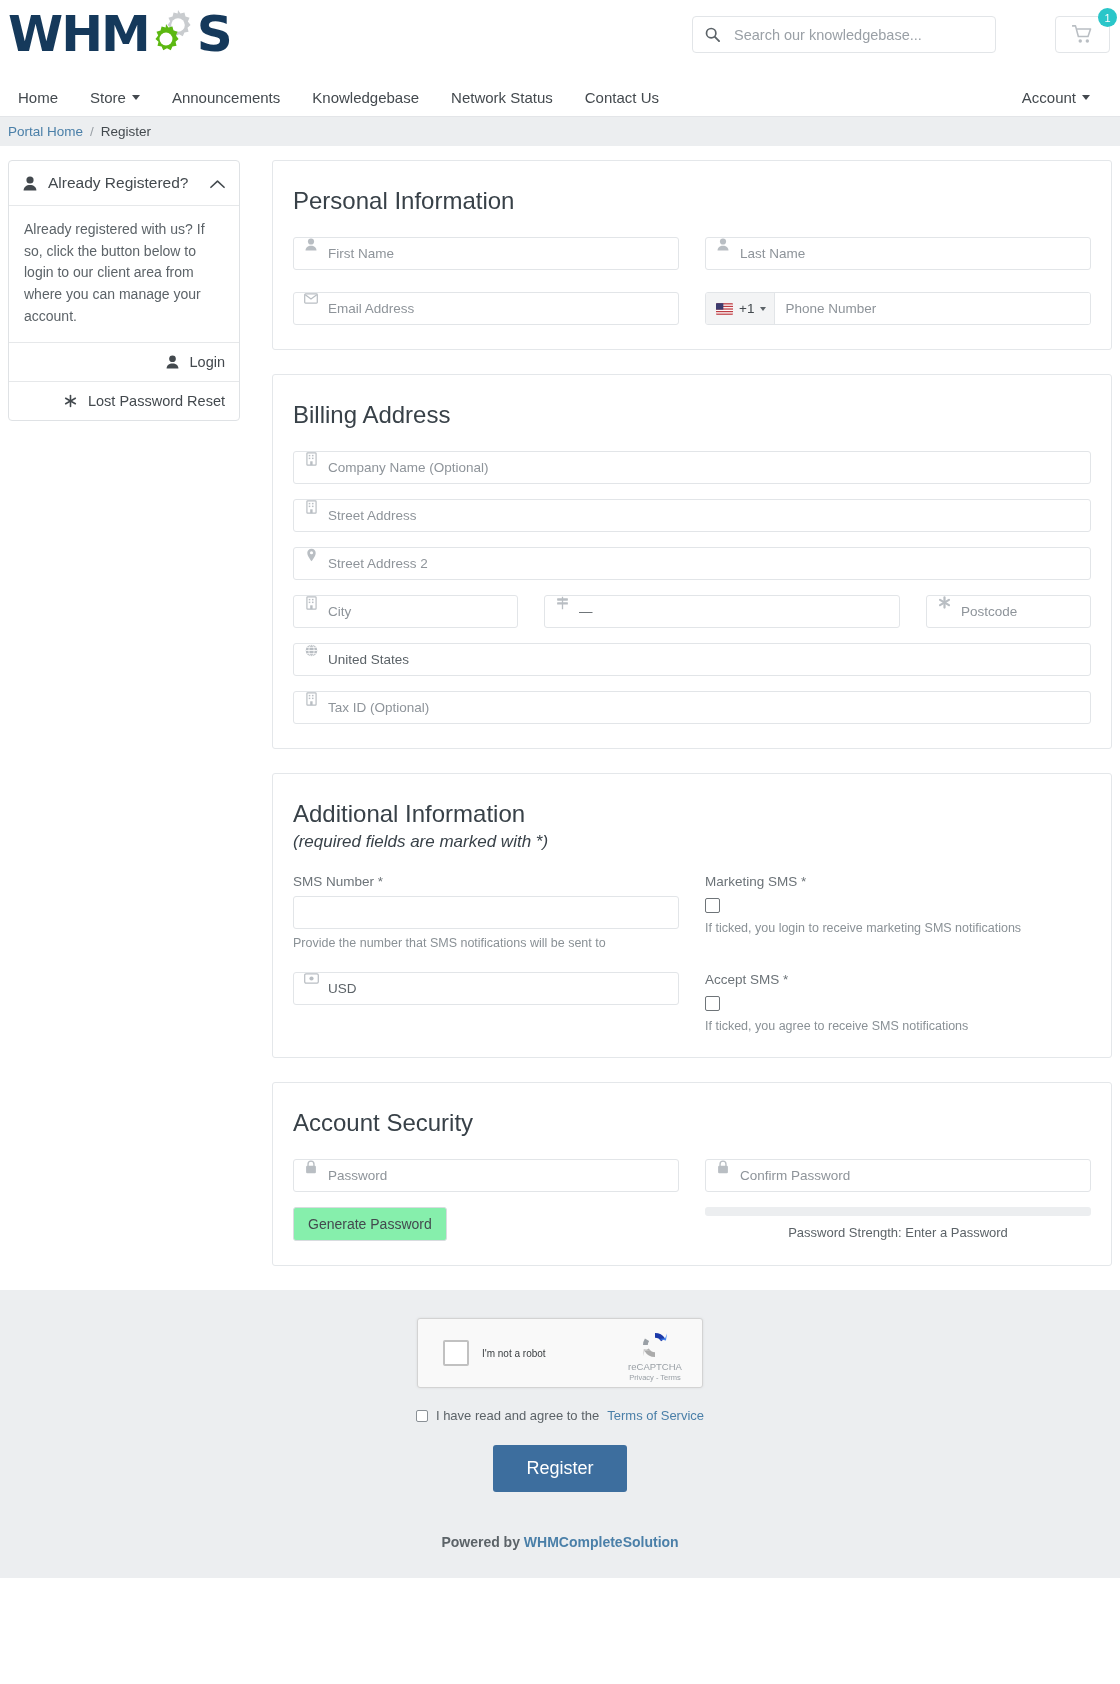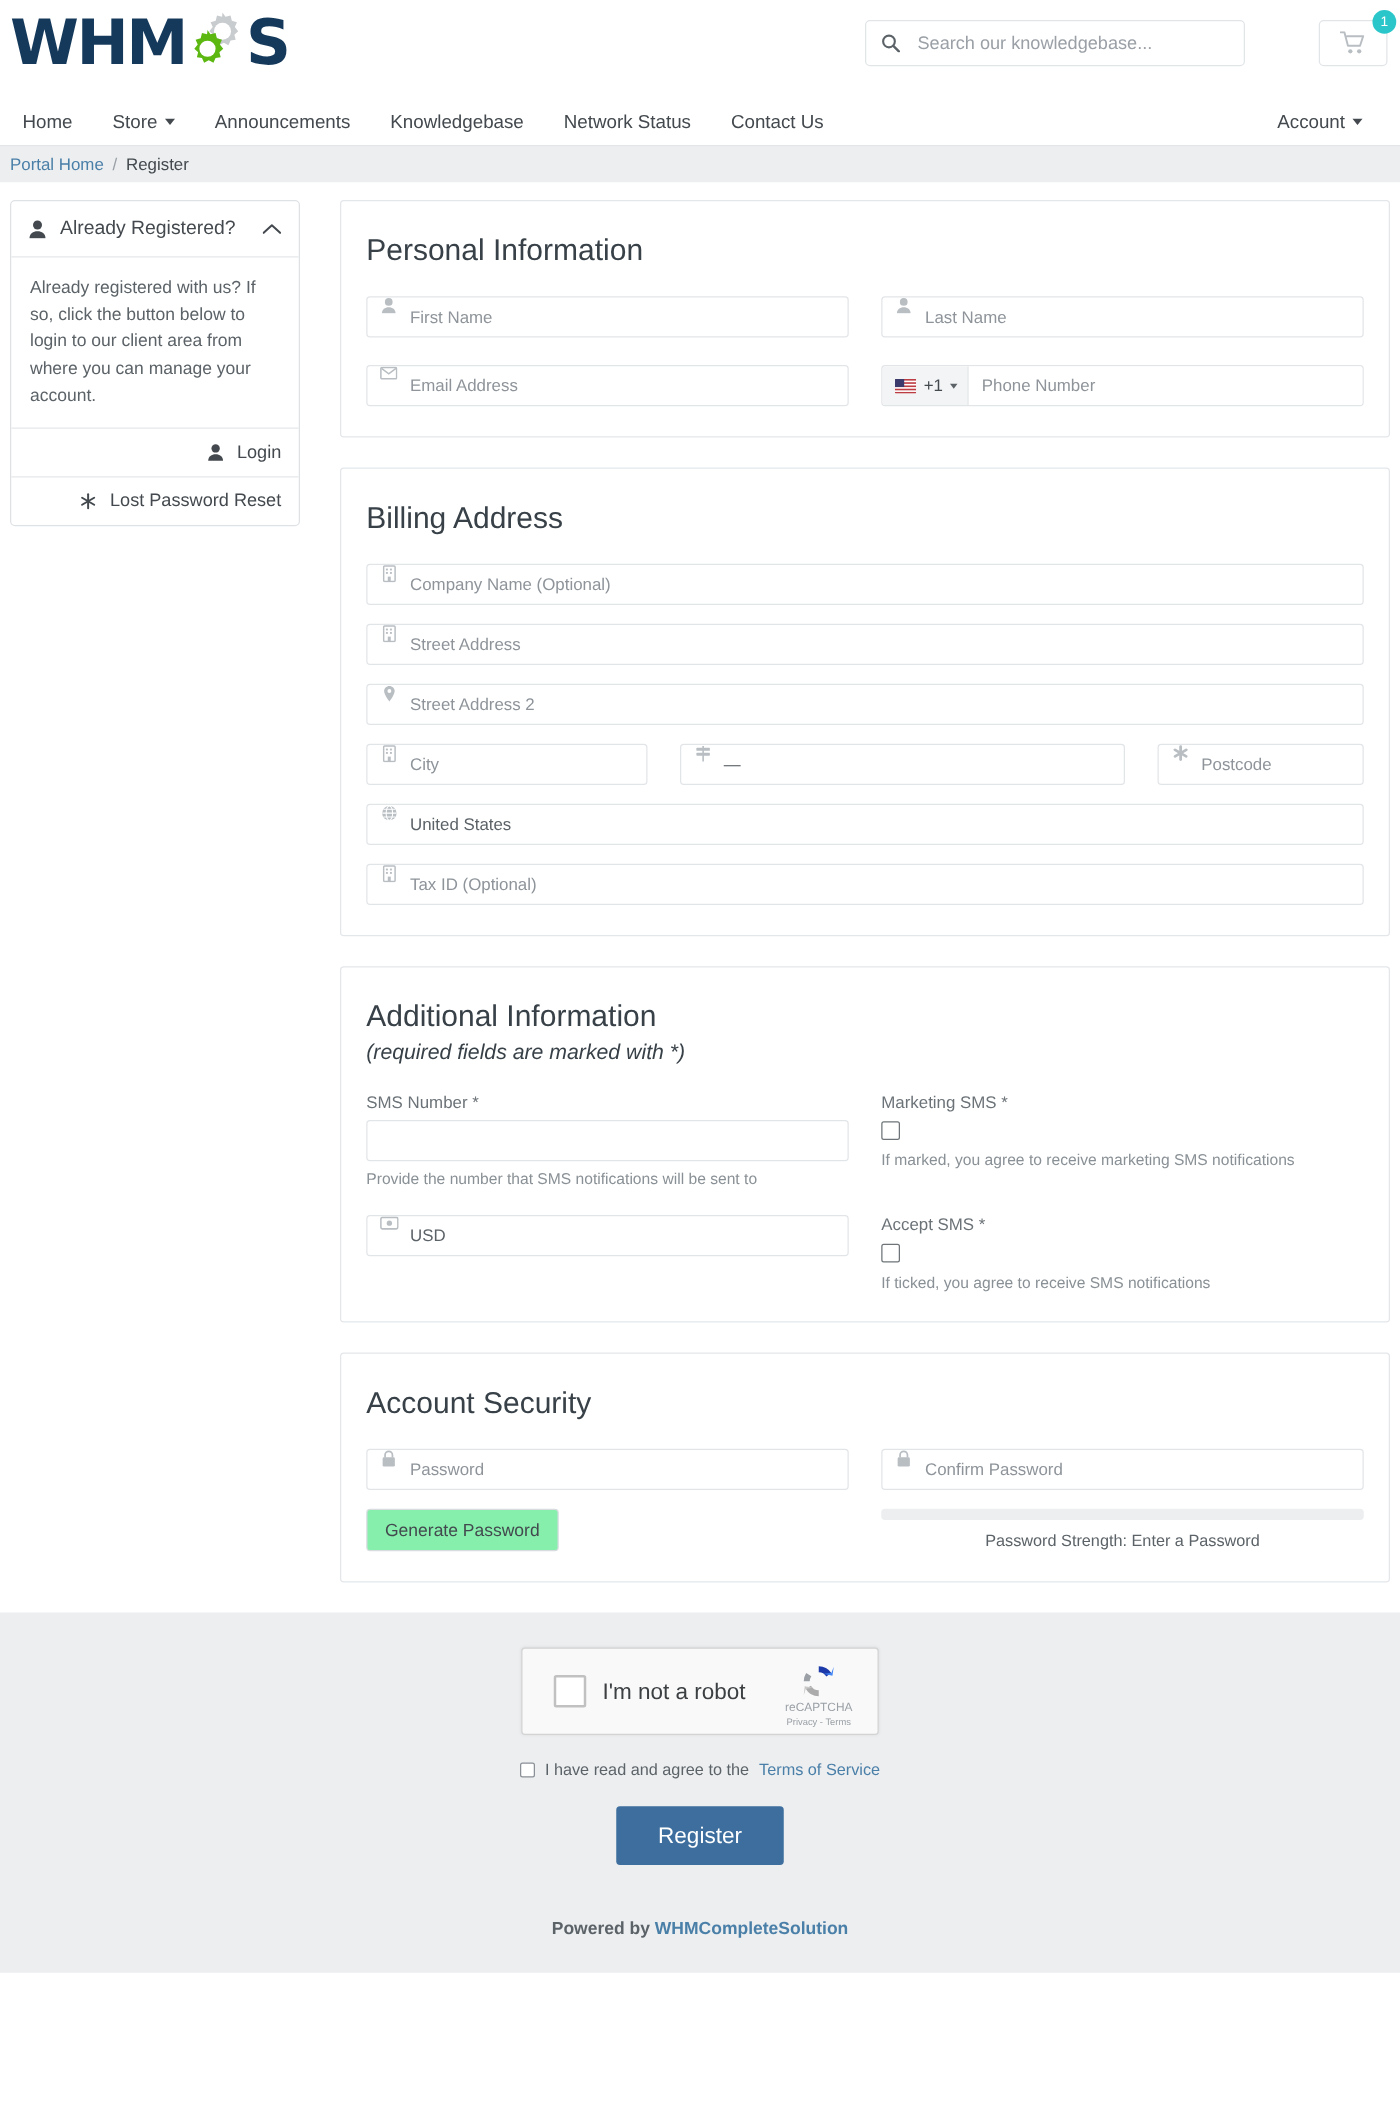--- a/index.html
+++ b/index.html
@@ -384,21 +384,21 @@
   }
   .rc-box {
     width: 26px; height: 26px;
     border: 2px solid #c1c1c1;
     background: #fff;
     border-radius: 2px;
     margin-left: 25px;
     cursor: pointer;
   }
   .rc-label {
-    font-size: 18px;
+    font-size: 10px;
     color: #3c4043;
     margin-left: 13px;
     font-family: "Liberation Sans", sans-serif;
   }
   .rc-brand {
     position: absolute;
     right: 11px; top: 11px;
     text-align: center;
     width: 72px;
   }
@@ -746,21 +746,21 @@
 
       <div class="row">
         <div class="col">
           <label class="field-label">SMS Number *</label>
           <input class="plain-input" type="text" style="">
           <span class="help-text">Provide the number that SMS notifications will be sent to</span>
         </div>
         <div class="col">
           <label class="field-label">Marketing SMS *</label>
           <span class="cb"></span>
-          <span class="help-text">If marked, you agree to receive marketing SMS notifications</span>
+          <span class="help-text">If ticked, you login to receive marketing SMS notifications</span>
         </div>
       </div>
 
       <div class="row">
         <div class="col">
           <div class="ig">
             <span class="ig-icon">
               <svg width="15" height="11" viewBox="0 0 17 12">
                   <rect x="0.8" y="0.8" width="15.4" height="10.4" rx="1.4" fill="none" stroke="#b9bec3" stroke-width="1.4"></rect>
                   <circle cx="8.5" cy="6" r="2.4" fill="#b9bec3"></circle>

